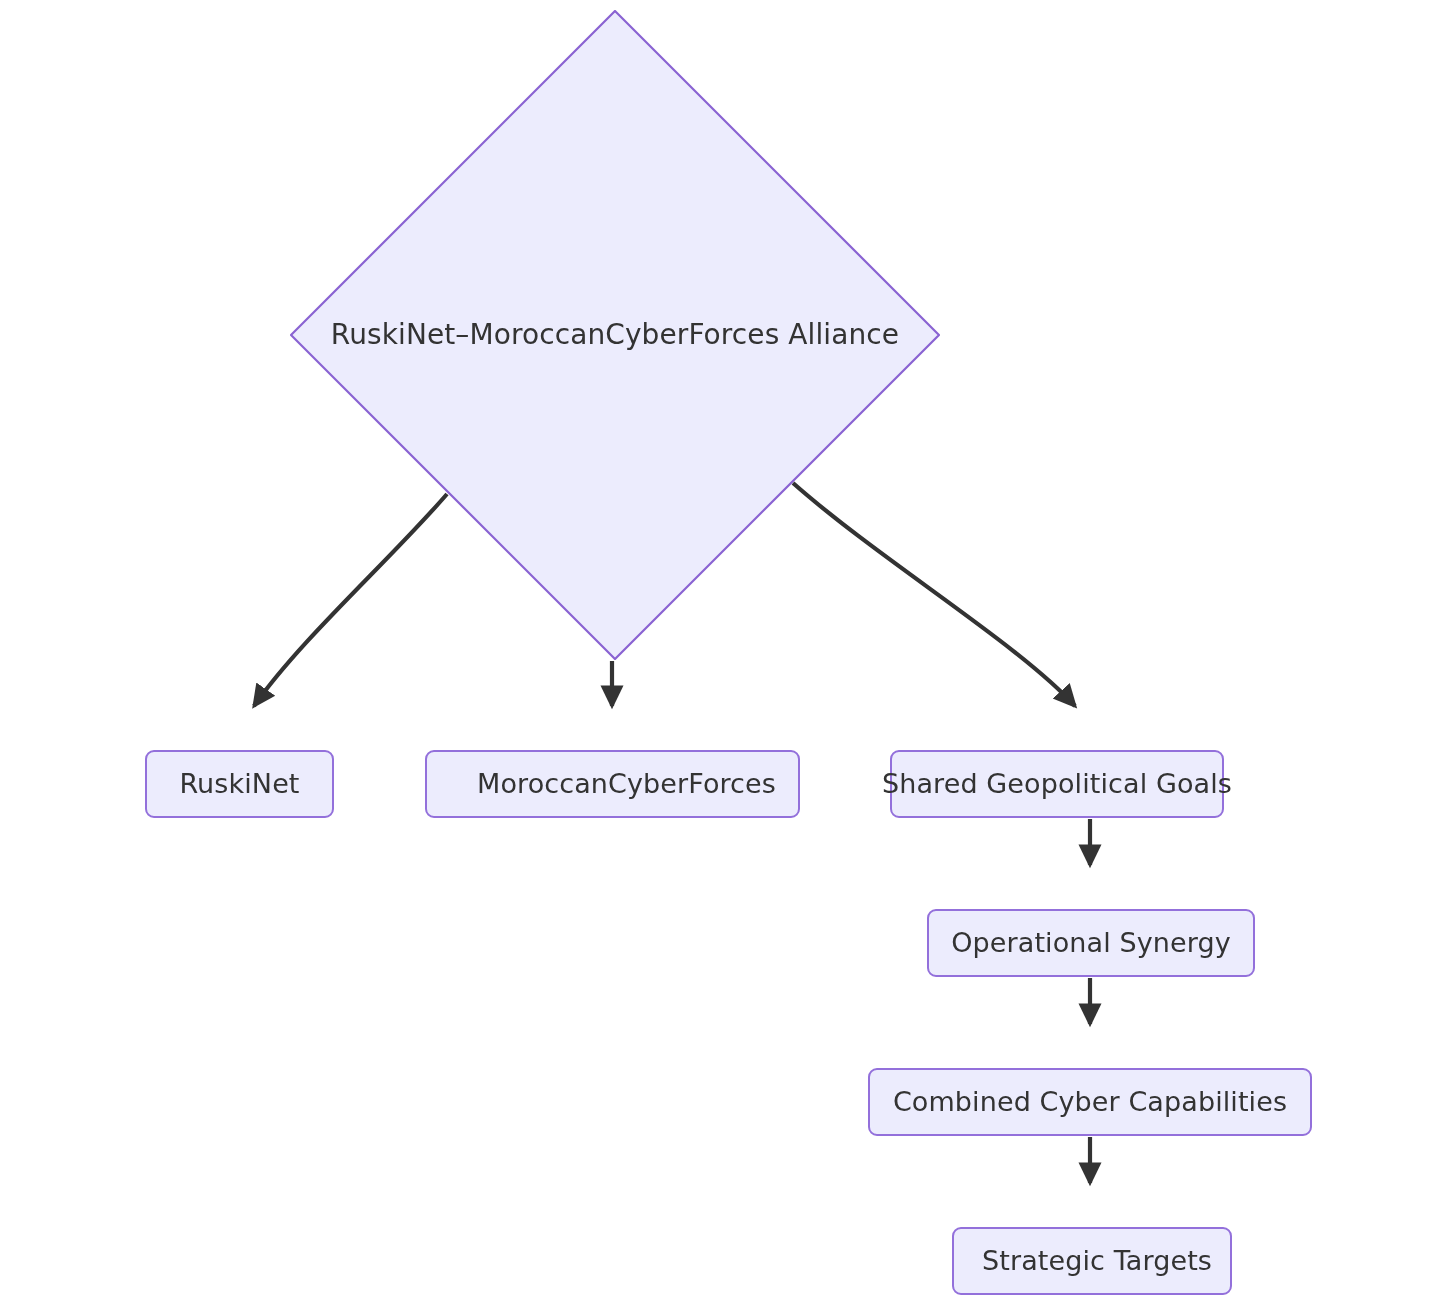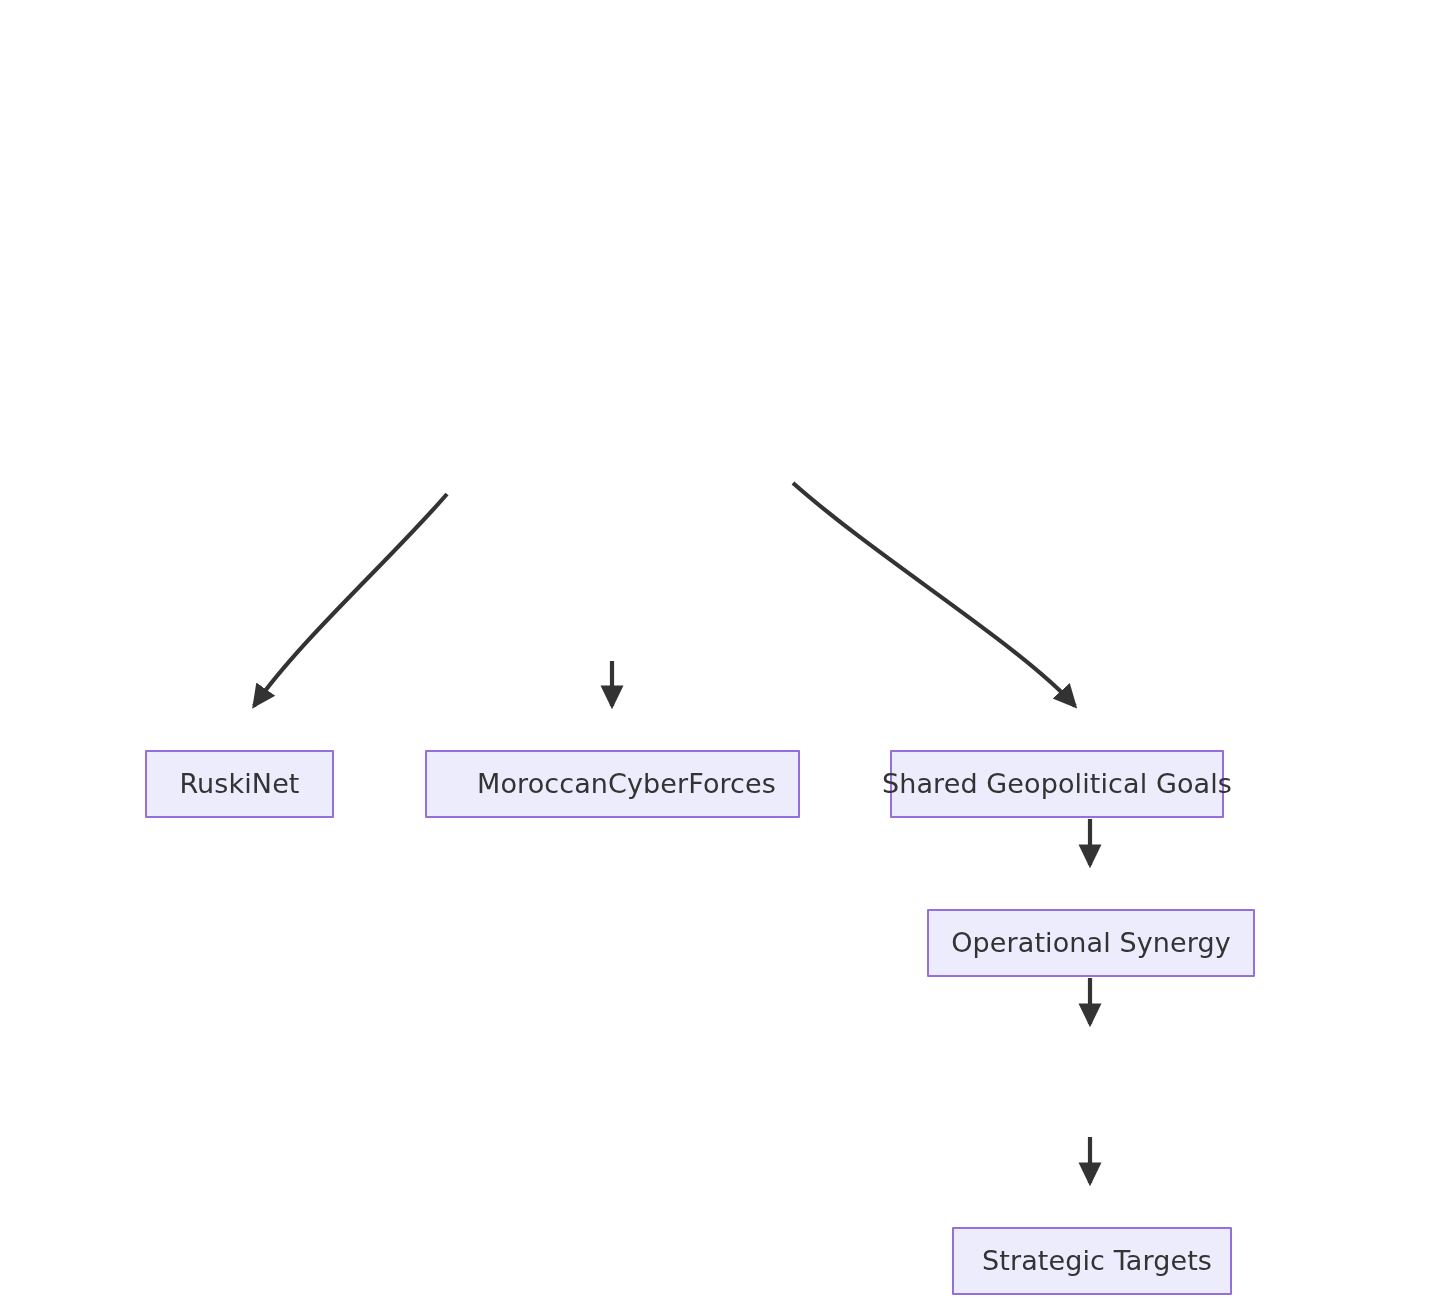--- a/index.html
+++ b/index.html
@@ -34,21 +34,21 @@
     justify-content: center;
     color: #333333;
     font-size: 27px;
     line-height: 1.1;
     letter-spacing: 0.1px;
     white-space: nowrap;
   }
   .node-rect {
     background: #ececfd;
     border: 2px solid #9370db;
-    border-radius: 1px;
+    border-radius: 9px;
   }
   .node-label {
     padding: 0 18px;
     color: #333333;
   }
   .node-diamond {
     background: transparent;
     border: none;
   }
   .diamond-shape {
@@ -84,35 +84,44 @@
 
     <path d="M 793,483 C 880,560 1020,645 1075,706" fill="none" stroke="#333333" stroke-width="4.2" stroke-linecap="butt" marker-end="url(#arrowhead)"></path>
 
     <path d="M 1090,819 L 1090,865" fill="none" stroke="#333333" stroke-width="4.2" stroke-linecap="butt" marker-end="url(#arrowhead)"></path>
 
     <path d="M 1090,978 L 1090,1024" fill="none" stroke="#333333" stroke-width="4.2" stroke-linecap="butt" marker-end="url(#arrowhead)"></path>
 
     <path d="M 1090,1137 L 1090,1183" fill="none" stroke="#333333" stroke-width="4.2" stroke-linecap="butt" marker-end="url(#arrowhead)"></path>
   </svg>
 
+  <div class="node node-diamond" style="left:290px; top:10px; width:650px; height:650px;">
+    <svg class="diamond-shape" viewBox="0 0 650 650" preserveAspectRatio="none" xmlns="http://www.w3.org/2000/svg">
+      <polygon points="325,1 649,325 325,649 1,325" fill="#ececfd" stroke="#8a63d2" stroke-width="2.2"></polygon>
+    </svg>
+    <span class="diamond-text">RuskiNet–MoroccanCyberForces Alliance</span>
+  </div>
 
   <div class="node node-rect" style="left:145px; top:750px; width:189px; height:68px;">
     <span class="node-label">RuskiNet</span>
   </div>
 
   <div class="node node-rect" style="left:425px; top:750px; width:375px; height:68px;padding-left:28px;">
     <span class="node-label">MoroccanCyberForces</span>
   </div>
 
   <div class="node node-rect" style="left:890px; top:750px; width:334px; height:68px;">
     <span class="node-label">Shared Geopolitical Goals</span>
   </div>
 
   <div class="node node-rect" style="left:927px; top:909px; width:328px; height:68px;">
     <span class="node-label">Operational Synergy</span>
   </div>
 
+  <div class="node node-rect" style="left:868px; top:1068px; width:444px; height:68px;">
+    <span class="node-label">Combined Cyber Capabilities</span>
+  </div>
 
   <div class="node node-rect" style="left:952px; top:1227px; width:280px; height:68px;justify-content:flex-end;">
     <span class="node-label">Strategic Targets</span>
   </div>
 
 </div>
 
 </body></html>

